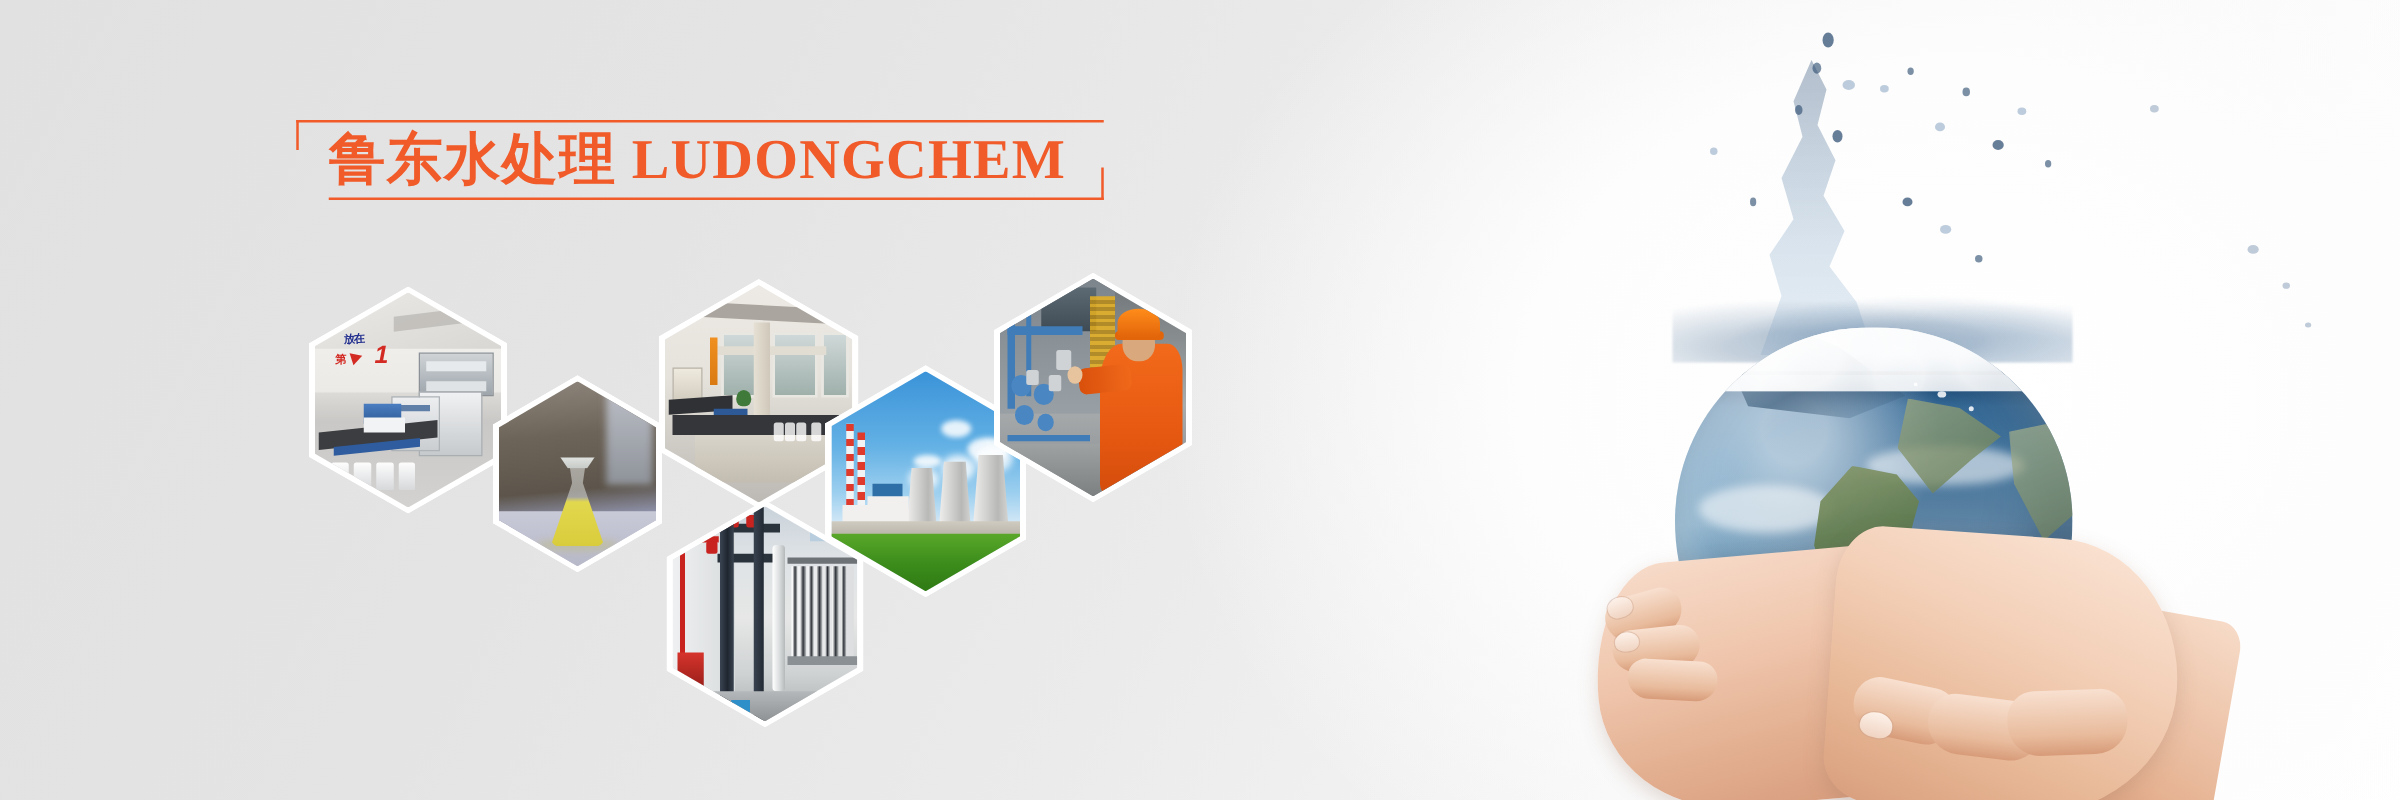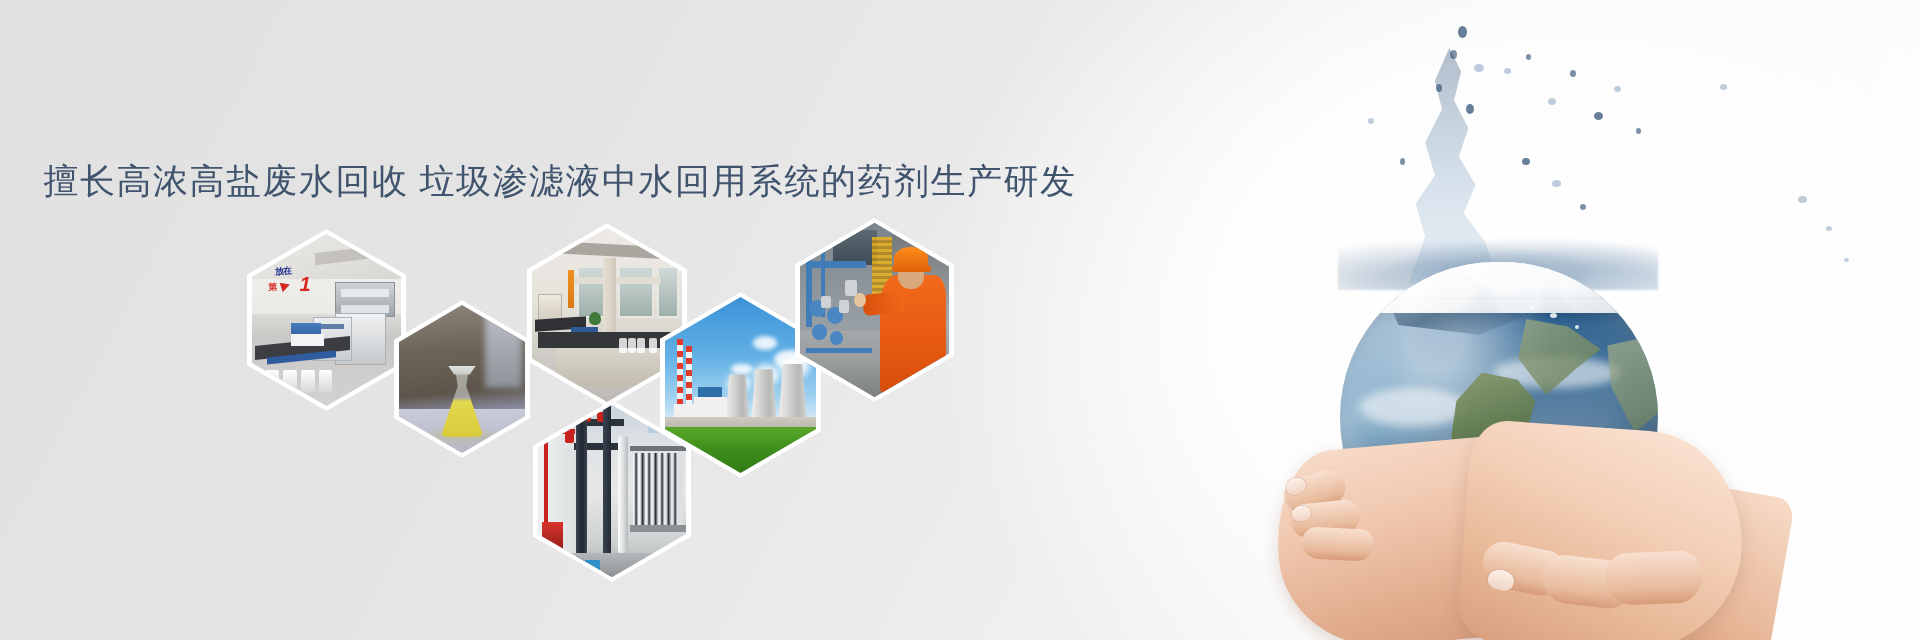--- a/index.html
+++ b/index.html
@@ -329,21 +329,29 @@
   .drop.pale { background:#7e9cbb; opacity:.5; }
 
   
   .fardrop { position:absolute; background:#4b6d92; border-radius:50%; opacity:.35; }
 </style>
 </head>
 <body>
 
 <div id="banner">
 
-  <div id="subtitle">擅长高浓高盐废水回收 垃圾渗滤液中水回用系统的药剂生产研发</div>
+  <div id="headline-wrap">
+    <div class="title-box">
+      <span class="brk brk-tl-h"></span>
+      <span class="brk brk-tl-v"></span>
+      <span class="brk brk-br-h"></span>
+      <span class="brk brk-br-v"></span>
+      <div class="title-text">鲁东水处理 LUDONGCHEM</div>
+    </div>
+  </div>
 
   <div id="hex-gallery">
 
     <div class="hex" id="hx1">
       <div class="ring"></div>
       <div class="pic">
         <div class="lab1">
           <div class="ceil"></div>
           <div class="ceilbeam"></div>
           <div class="cab"></div>

